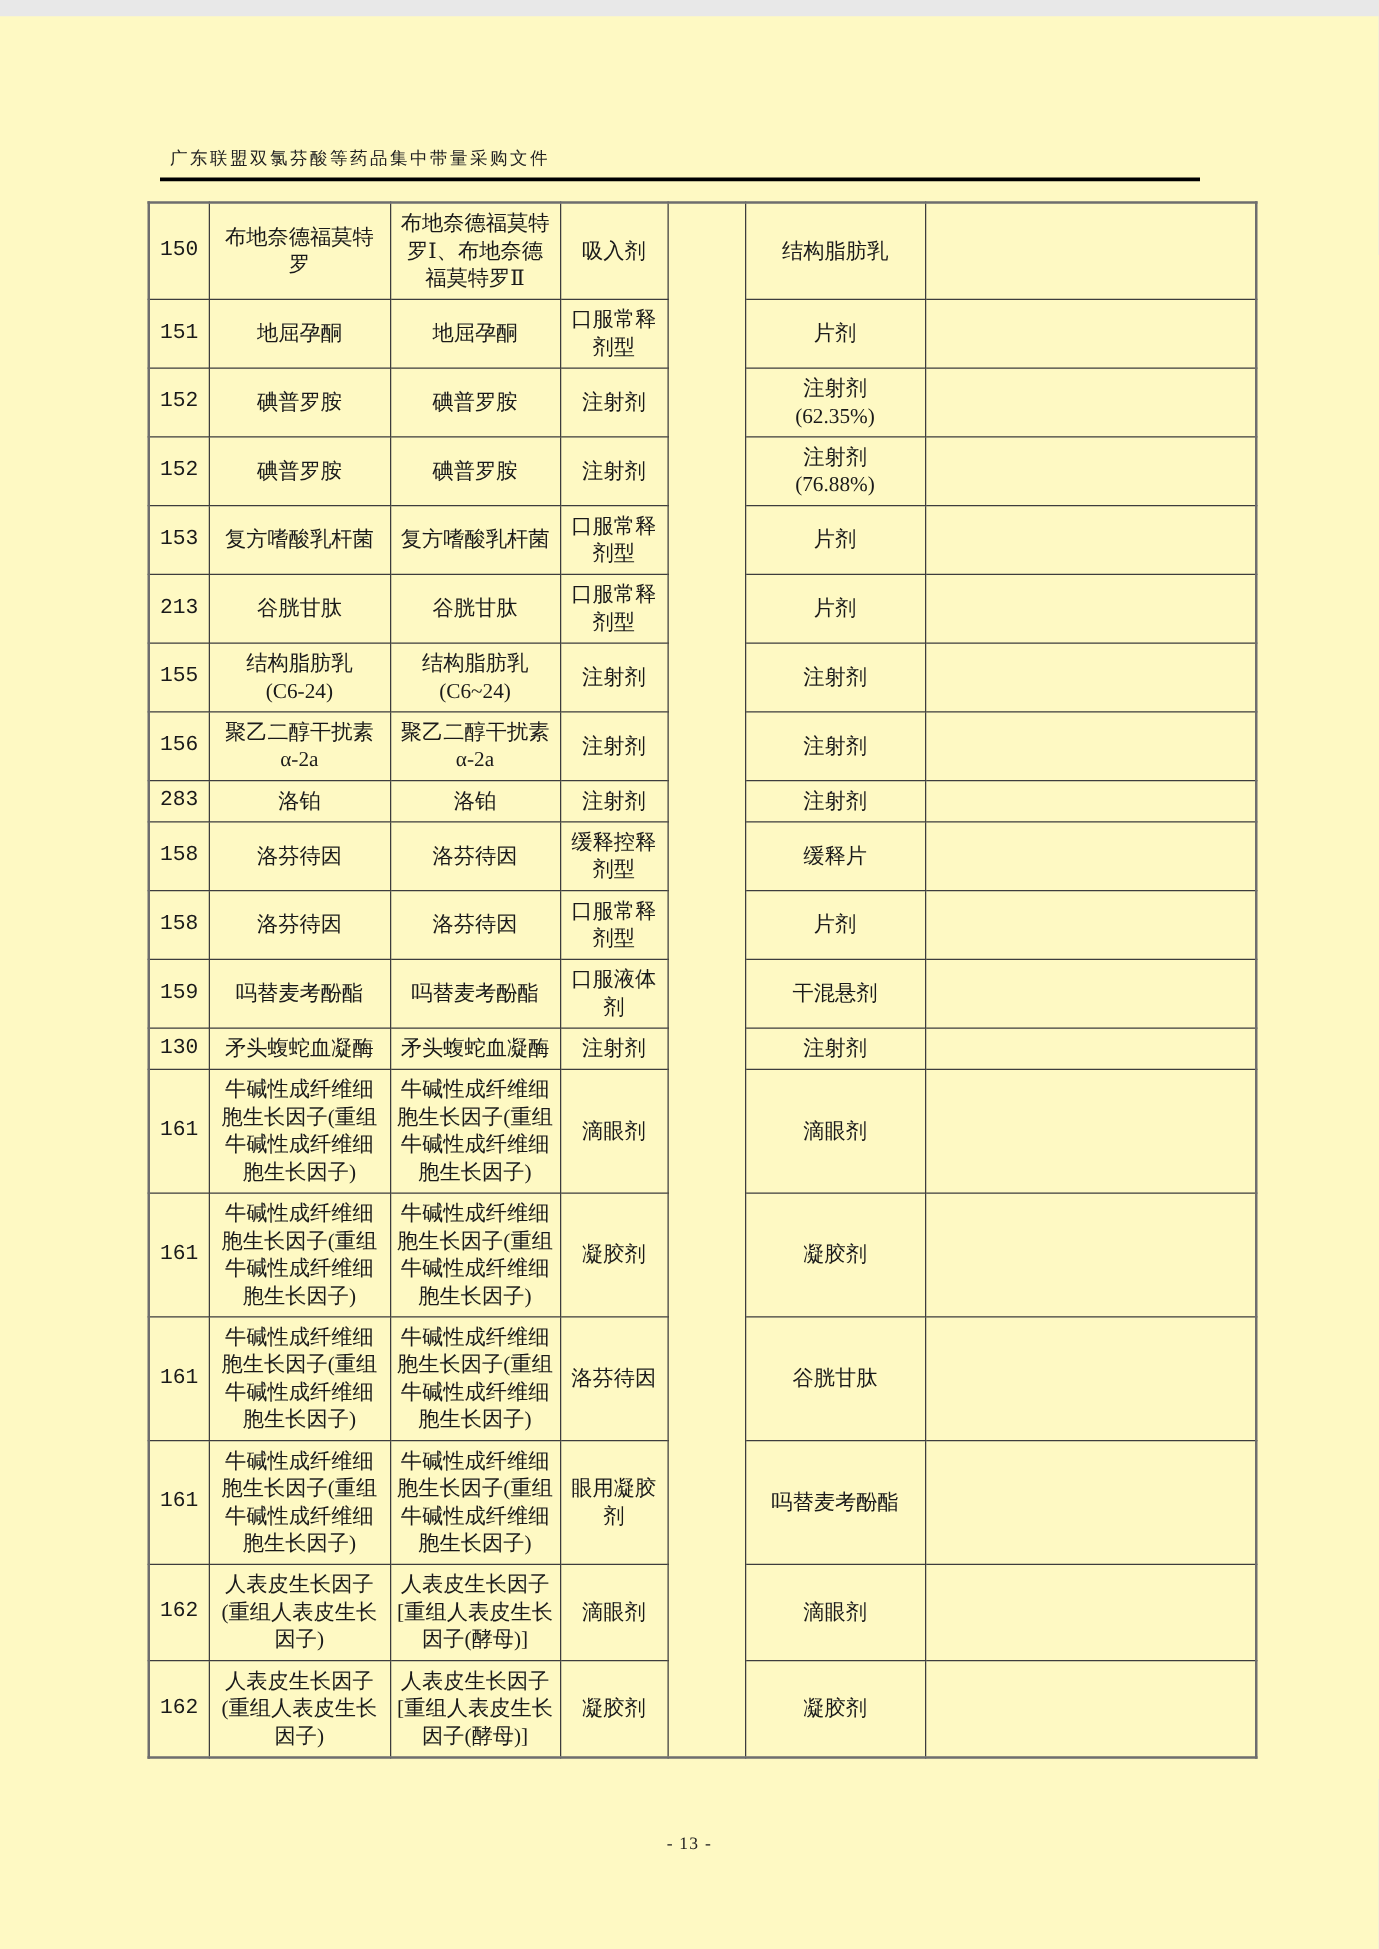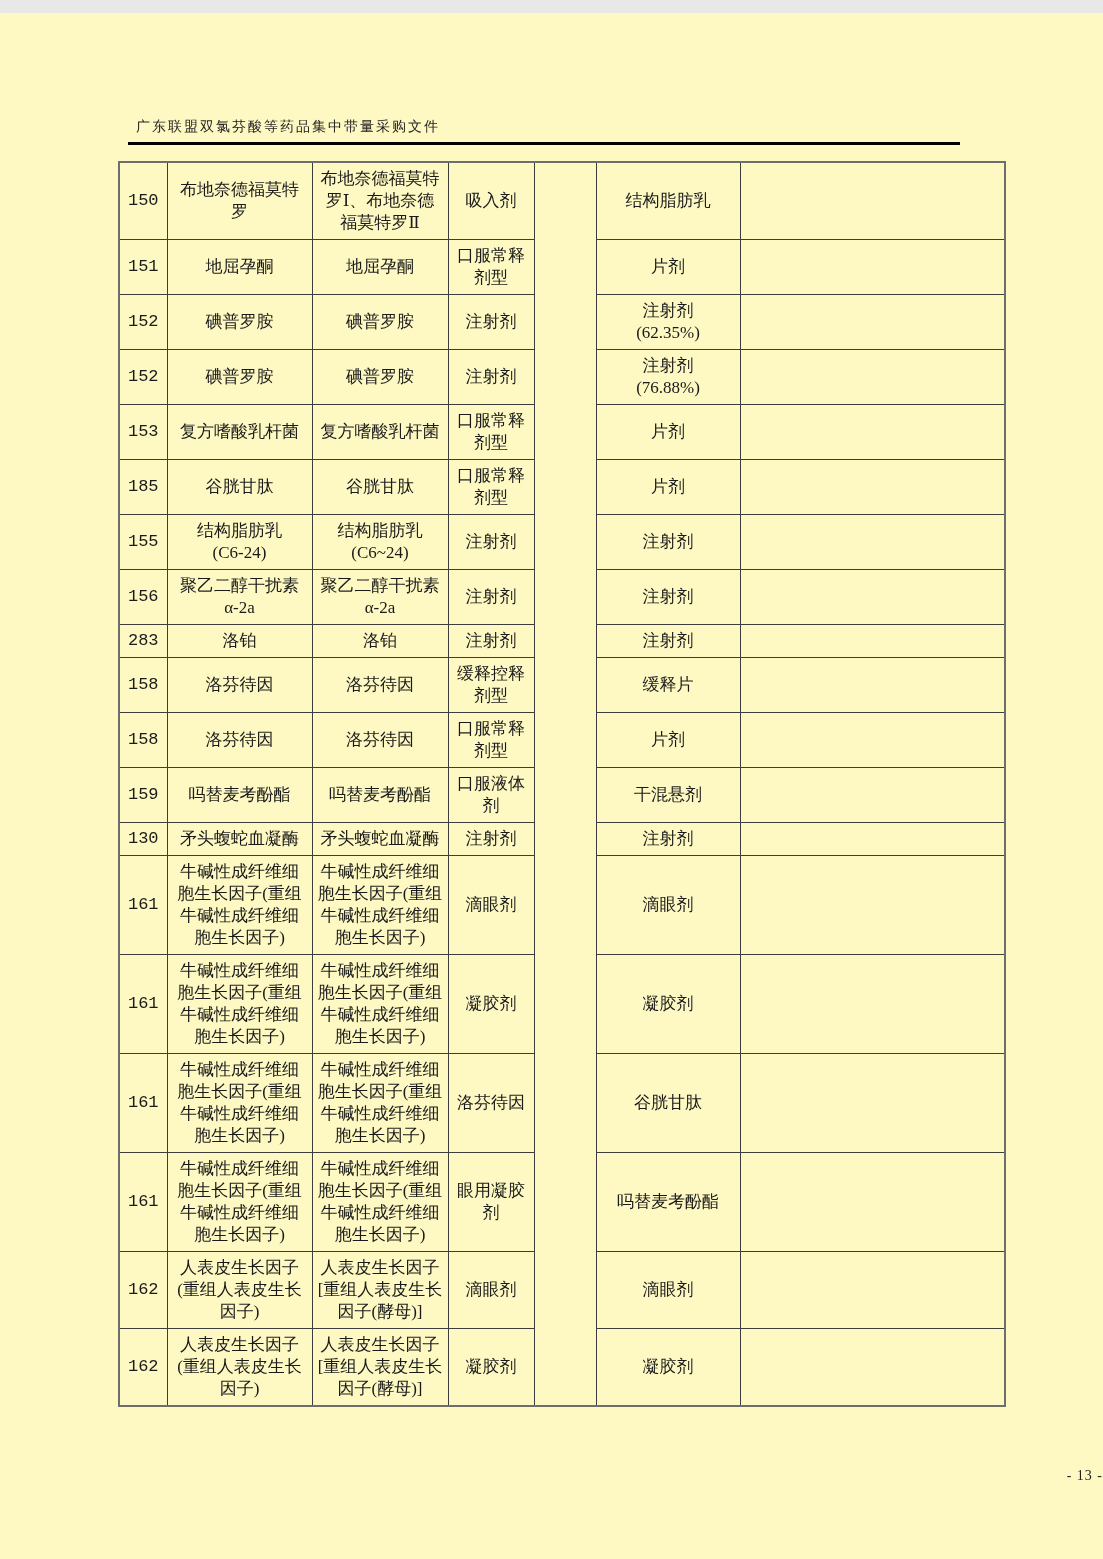--- a/index.html
+++ b/index.html
@@ -37,21 +37,21 @@
     line-height:22px;
     padding:5px 2px;
     white-space:pre-line;
     word-break:break-all;
     overflow:hidden;
   }
   td.col-no{font-size:17px;font-family:Liberation Mono, monospace;}
   td.col-gap{border-top:none;border-bottom:none;}
   .footer{
     position:absolute;left:0;top:1455px;width:100%;
-    text-align:right;font-size:14px;color:#222;
+    text-align:center;font-size:14px;color:#222;
     letter-spacing:1px;
   }
 </style>
 </head>
 <body>
 
 <div class="page">
 
   <div class="doc-header">广东联盟双氯芬酸等药品集中带量采购文件</div>
 
@@ -111,21 +111,21 @@
           <tr>
             <td class="col-no">153</td>
             <td class="col-name">复方嗜酸乳杆菌</td>
             <td class="col-name-alt">复方嗜酸乳杆菌</td>
             <td class="col-form">口服常释
 剂型</td>
             <td class="col-dosage">片剂</td>
             <td class="col-remark"></td>
           </tr>
           <tr>
-            <td class="col-no">185</td>
+            <td class="col-no">213</td>
             <td class="col-name">谷胱甘肽</td>
             <td class="col-name-alt">谷胱甘肽</td>
             <td class="col-form">口服常释
 剂型</td>
             <td class="col-dosage">片剂</td>
             <td class="col-remark"></td>
           </tr>
           <tr>
             <td class="col-no">155</td>
             <td class="col-name">结构脂肪乳

